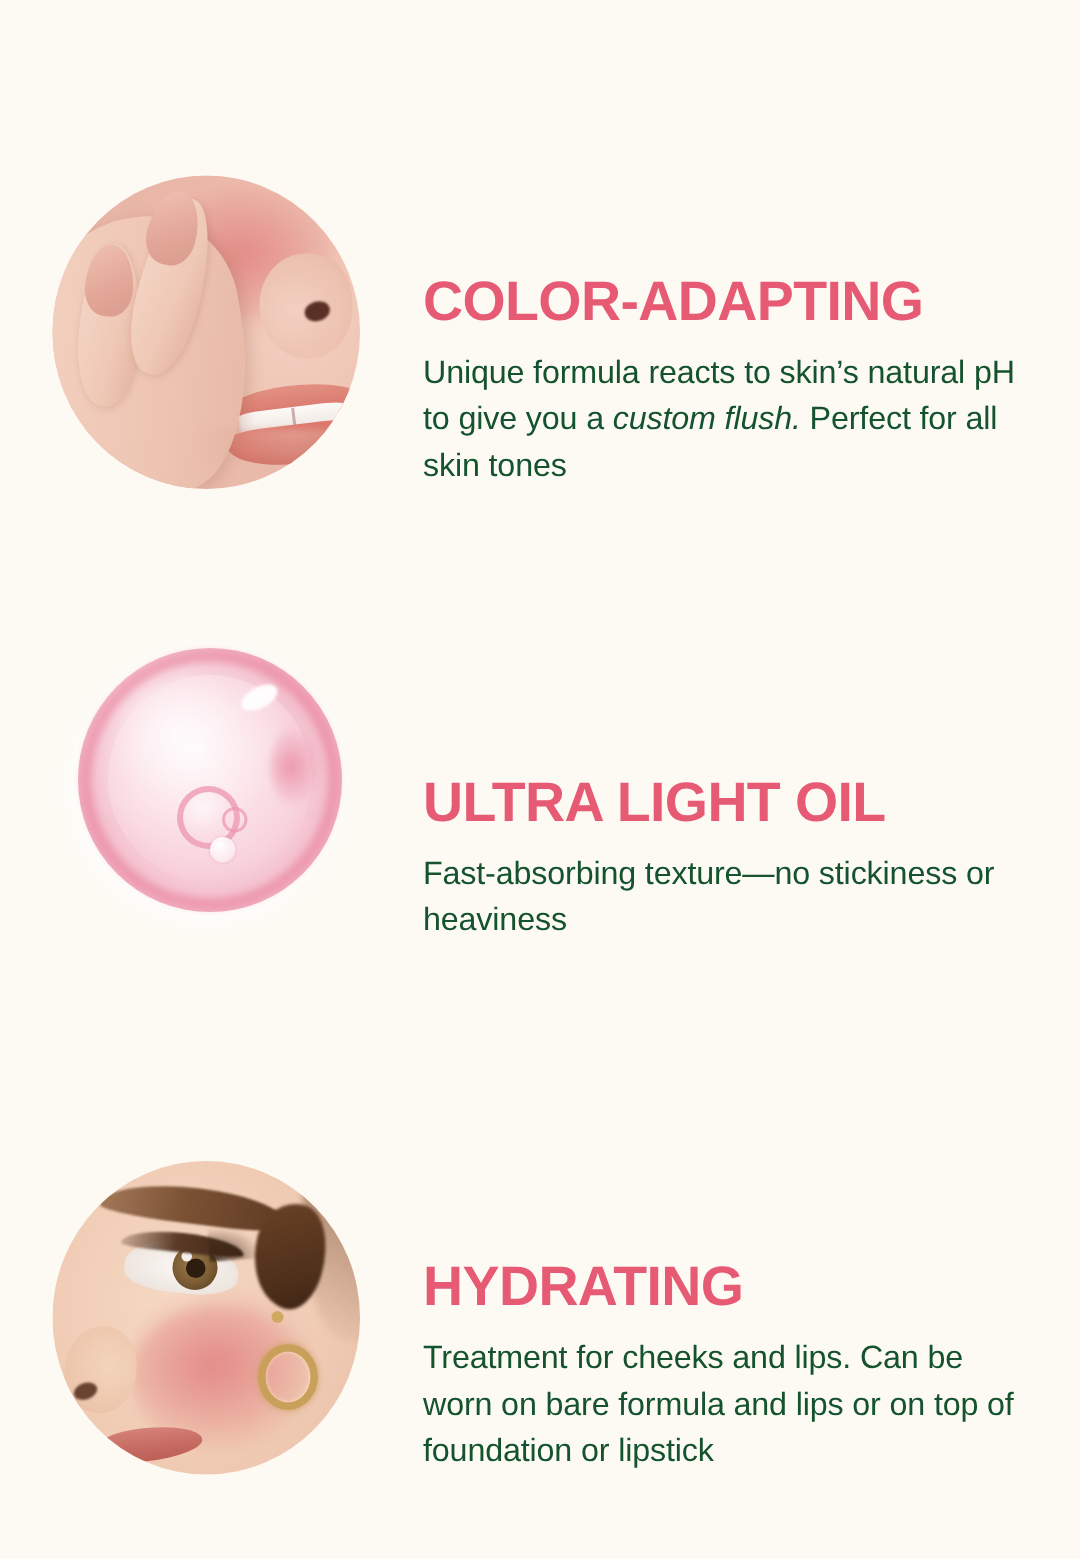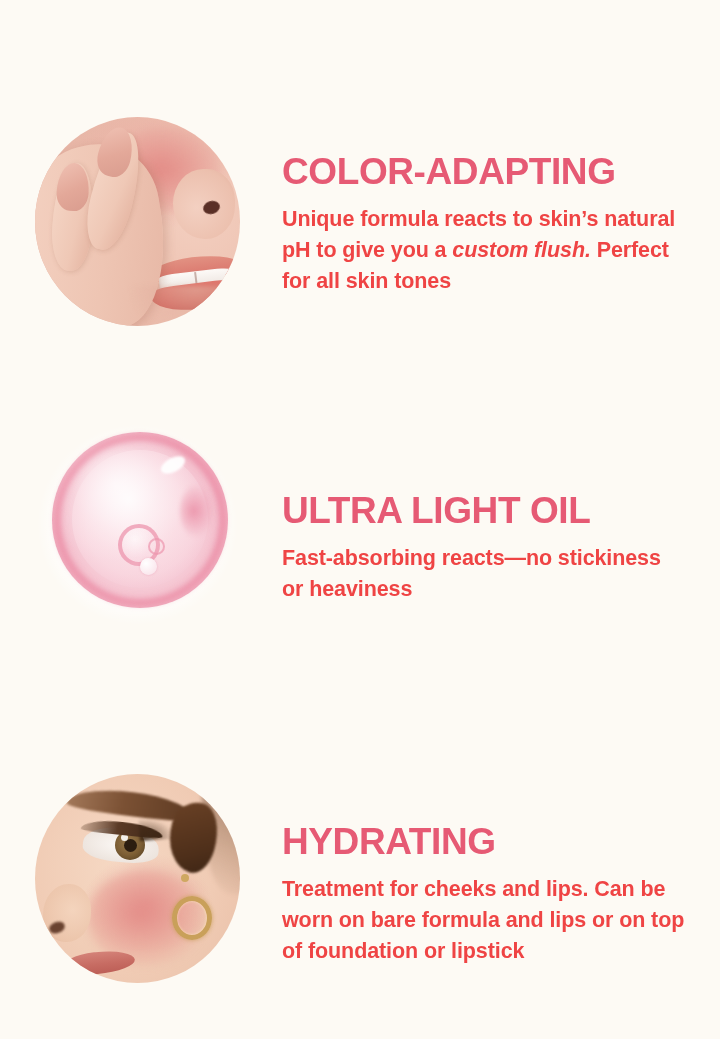--- a/index.html
+++ b/index.html
@@ -21,21 +21,21 @@
     height: 1039px;
     background: #fdfaf4;
   }
 
   
   .feature {
     position: absolute;
     left: 0;
     width: 720px;
     display: flex;
-    align-items: center;
+    align-items: flex-end;
   }
   #feature-1 { top: 117px; }
   #feature-2 { top: 420px; }
   #feature-3 { top: 774px; }
 
   .media-col {
     width: 270px;
     flex: 0 0 270px;
     display: flex;
     justify-content: flex-start;
@@ -55,24 +55,24 @@
     font-weight: bold;
     letter-spacing: -0.4px;
     line-height: 1.0;
     margin: 0 0 14px 0;
     white-space: nowrap;
   }
   #feature-2 .feature-title { margin-top: 42px; }
   #feature-3 .feature-title { margin-top: 26px; }
 
   .feature-body {
-    color: #ef4444;
+    color: #14532d;
     font-size: 21.5px;
     line-height: 31px;
-    font-weight: 700;
+    font-weight: 400;
     margin: 0;
     max-width: 405px;
     letter-spacing: -0.1px;
   }
   .feature-body .em {
     font-style: italic;
   }
 
   
   .circle-photo {
@@ -456,21 +456,21 @@
           <div class="deep-streak"></div>
           <div class="glint"></div>
           <div class="bubble-big"></div>
           <div class="bubble-mid"></div>
           <div class="bubble-small"></div>
         </div>
       </div>
     </div>
     <div class="text-col">
       <h2 class="feature-title">ULTRA LIGHT OIL</h2>
-      <p class="feature-body">Fast-absorbing reacts—no stickiness or heaviness</p>
+      <p class="feature-body">Fast-absorbing texture—no stickiness or heaviness</p>
     </div>
   </section>
 
   <section class="feature" id="feature-3">
     <div class="media-col">
       <div class="circle-photo" id="photo-face-blush">
         <div class="hair-edge"></div>
         <div class="cheek-blush"></div>
         <div class="brow"></div>
         <div class="brow-tail"></div>

